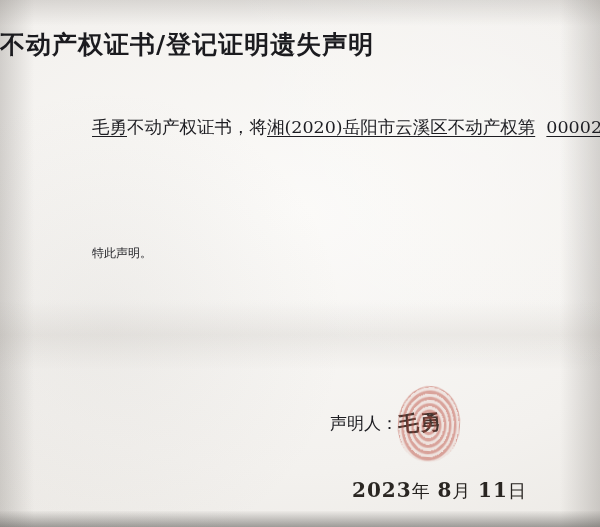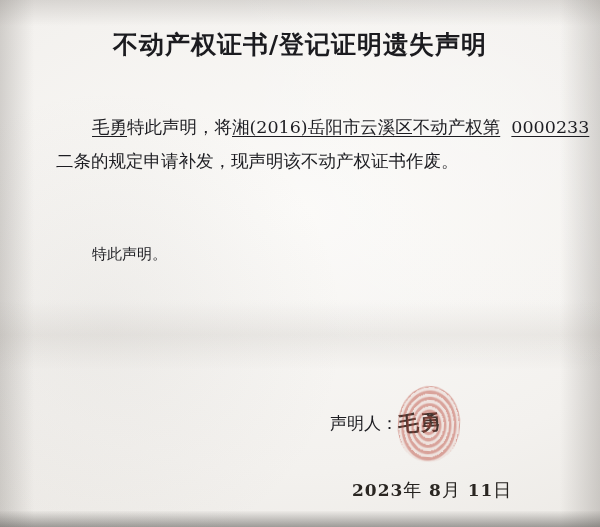--- a/index.html
+++ b/index.html
@@ -49,21 +49,20 @@
   .paper-crease {
     position: absolute;
     left: 0; right: 0; top: 300px; height: 70px;
     background: linear-gradient(to bottom, rgba(170,165,158,0.0), rgba(168,162,155,0.16), rgba(170,165,158,0.0));
     pointer-events: none;
   }
   .title {
     position: absolute;
     left: 0; right: 0;
     top: 28px;
-    text-align: center;
     font-family: "DejaVu Serif", serif;
     font-weight: bold;
     font-size: 25px;
     letter-spacing: 1px;
     color: #1b1b1f;
   }
   .body-text {
     position: absolute;
     left: 56px;
     right: 54px;
@@ -83,21 +82,21 @@
   }
   .indent2 {
     display: inline-block;
     width: 36px;
   }
   .special-note {
     position: absolute;
     left: 92px;
     top: 245px;
     font-family: "DejaVu Serif", serif;
-    font-size: 15px;
+    font-size: 12px;
     color: #1d1d22;
   }
   .sign-row {
     position: absolute;
     left: 330px;
     top: 408px;
     font-family: "DejaVu Serif", serif;
     font-size: 17px;
     color: #1d1d22;
   }
@@ -132,21 +131,21 @@
     left: 352px;
     top: 478px;
     font-family: "DejaVu Serif", serif;
     font-size: 18px;
     color: #25221f;
     letter-spacing: 1px;
   }
   .date-num {
     font-family: "DejaVu Serif", serif;
     font-weight: bold;
-    font-size: 17px;
+    font-size: 20px;
     color: #2a2622;
   }
   .noise {
     position: absolute;
     inset: 0;
     background:
       radial-gradient(circle at 18% 62%, rgba(160,156,150,0.10) 0%, rgba(0,0,0,0) 40%),
       radial-gradient(circle at 78% 25%, rgba(255,255,255,0.18) 0%, rgba(0,0,0,0) 45%);
     pointer-events: none;
   }
@@ -159,23 +158,22 @@
   <div class="paper-shadow-top"></div>
   <div class="paper-shadow-left"></div>
   <div class="paper-shadow-right"></div>
   <div class="paper-crease"></div>
   <div class="noise"></div>
 
   <div class="title">不动产权证书/登记证明遗失声明</div>
 
   <div class="body-text">
     <div class="line">
-      <span class="indent2"></span><span class="ul">毛勇</span><span>特此声明，将</span><span class="ul">湘(2016)岳阳市云溪区不动产权第</span>&nbsp;&nbsp;<span class="ul">0000233</span>
+      <span class="indent2"></span><span class="ul">毛勇</span><span>不动产权证书，将</span><span class="ul">湘(2020)岳阳市云溪区不动产权第</span>&nbsp;&nbsp;<span class="ul">0000233</span>
     </div>
-    <div class="line">二条的规定申请补发，现声明该不动产权证书作废。</div>
   </div>
 
   <div class="special-note">特此声明。</div>
 
   <div class="sign-row">
     <span>声明人：</span><span class="handwriting">毛勇</span>
   </div>
 
   <div class="fingerprint"></div>
 

